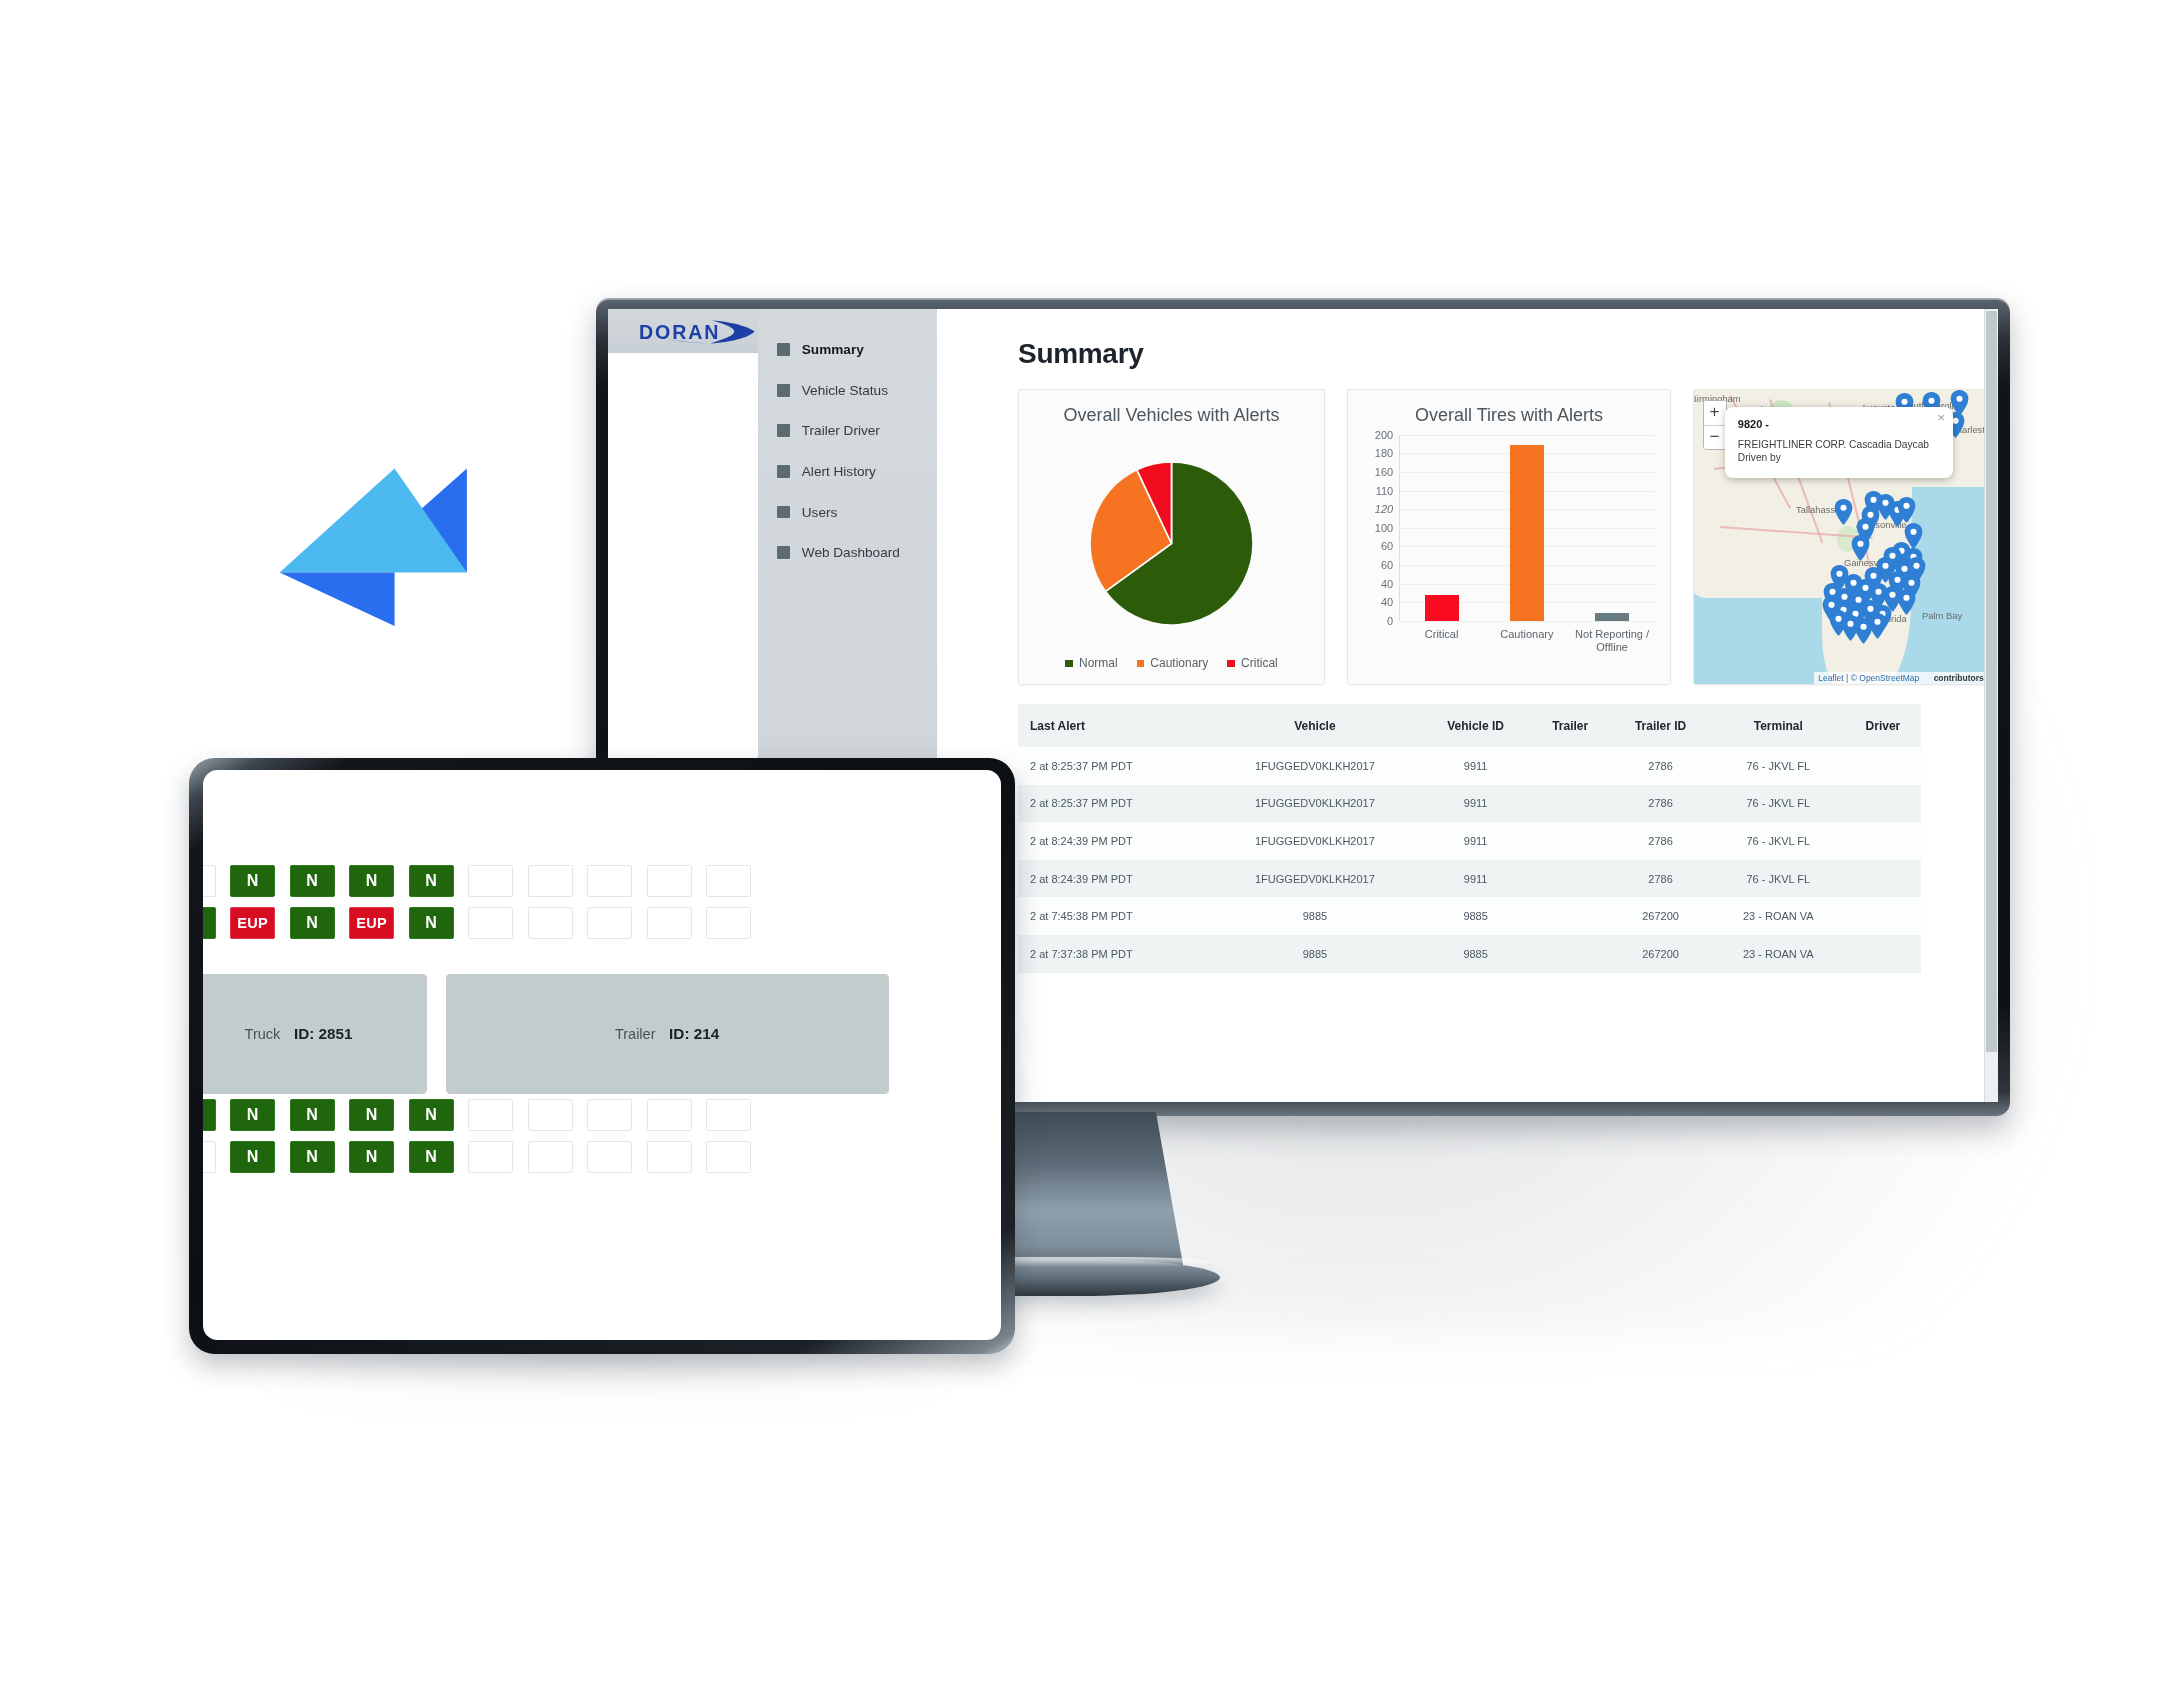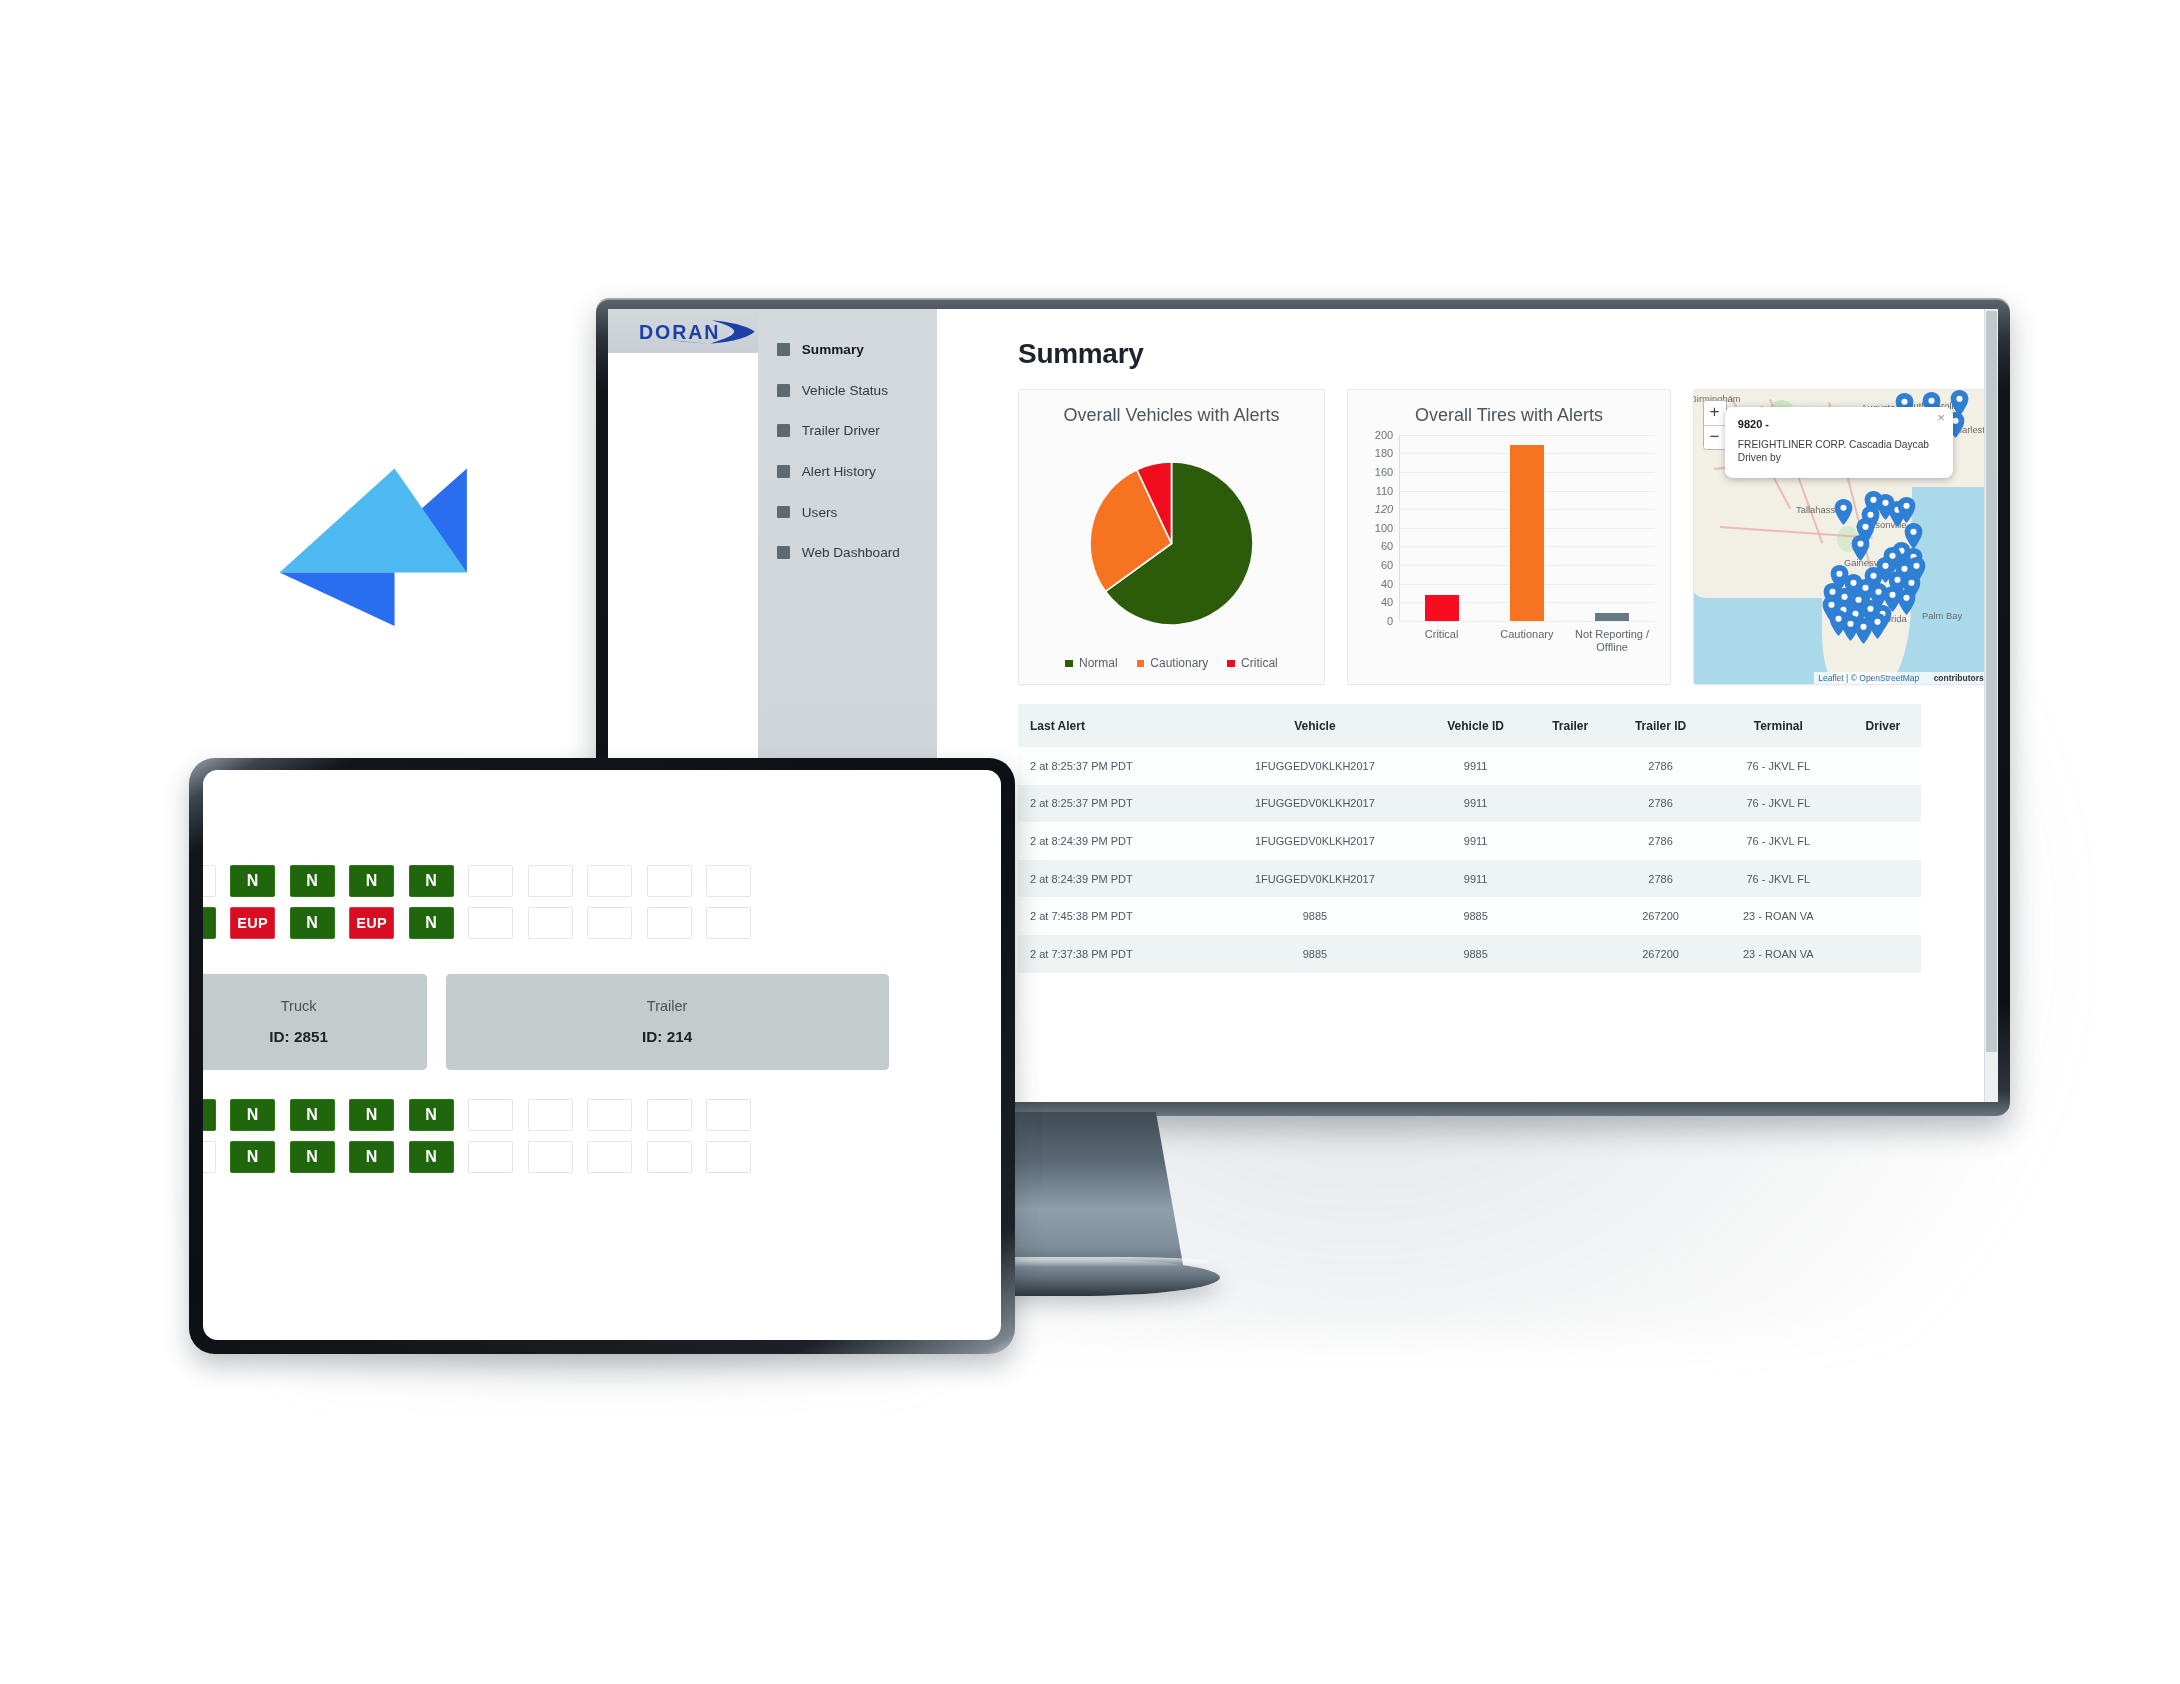--- a/index.html
+++ b/index.html
@@ -168,22 +168,22 @@
   .tire {
     width: 45px; height: 32px; border-radius: 1.7px;
     display: flex; align-items: center; justify-content: center;
     font-size: 16px; font-weight: 700; color: #ffffff; letter-spacing: 0.3px;
   }
   .tire.empty { background: #ffffff; border: 0.9px solid #e3e6e8; }
   .tire.ok { background: #20660d; border: 0.9px solid #2f7a18; }
   .tire.alarm { background: #d80d21; border: 0.9px solid #e4334a; font-size: 14.5px; }
   #vehicle-blocks { position: absolute; left: -32px; top: 204px; display: flex; gap: 19px; }
   .vblock {
-    background: #c3cccd; border-radius: 4.3px; width: 256px; height: 96px;
-    display: flex; flex-direction: column; align-items: center; justify-content: center; gap: 13.6px;
+    background: #c3cccd; border-radius: 4.3px; width: 256px; height: 120px;
+    display: flex; flex-direction: row; align-items: center; justify-content: center; gap: 13.6px;
   }
   .vblock.wide { width: 443px; }
   .vb-name { font-size: 14.5px; color: #4a5156; }
   .vb-id { font-size: 15.3px; color: #1d2226; font-weight: 700; }
 </style>
 </head>
 <body>
 
 <div id="stage">
 

